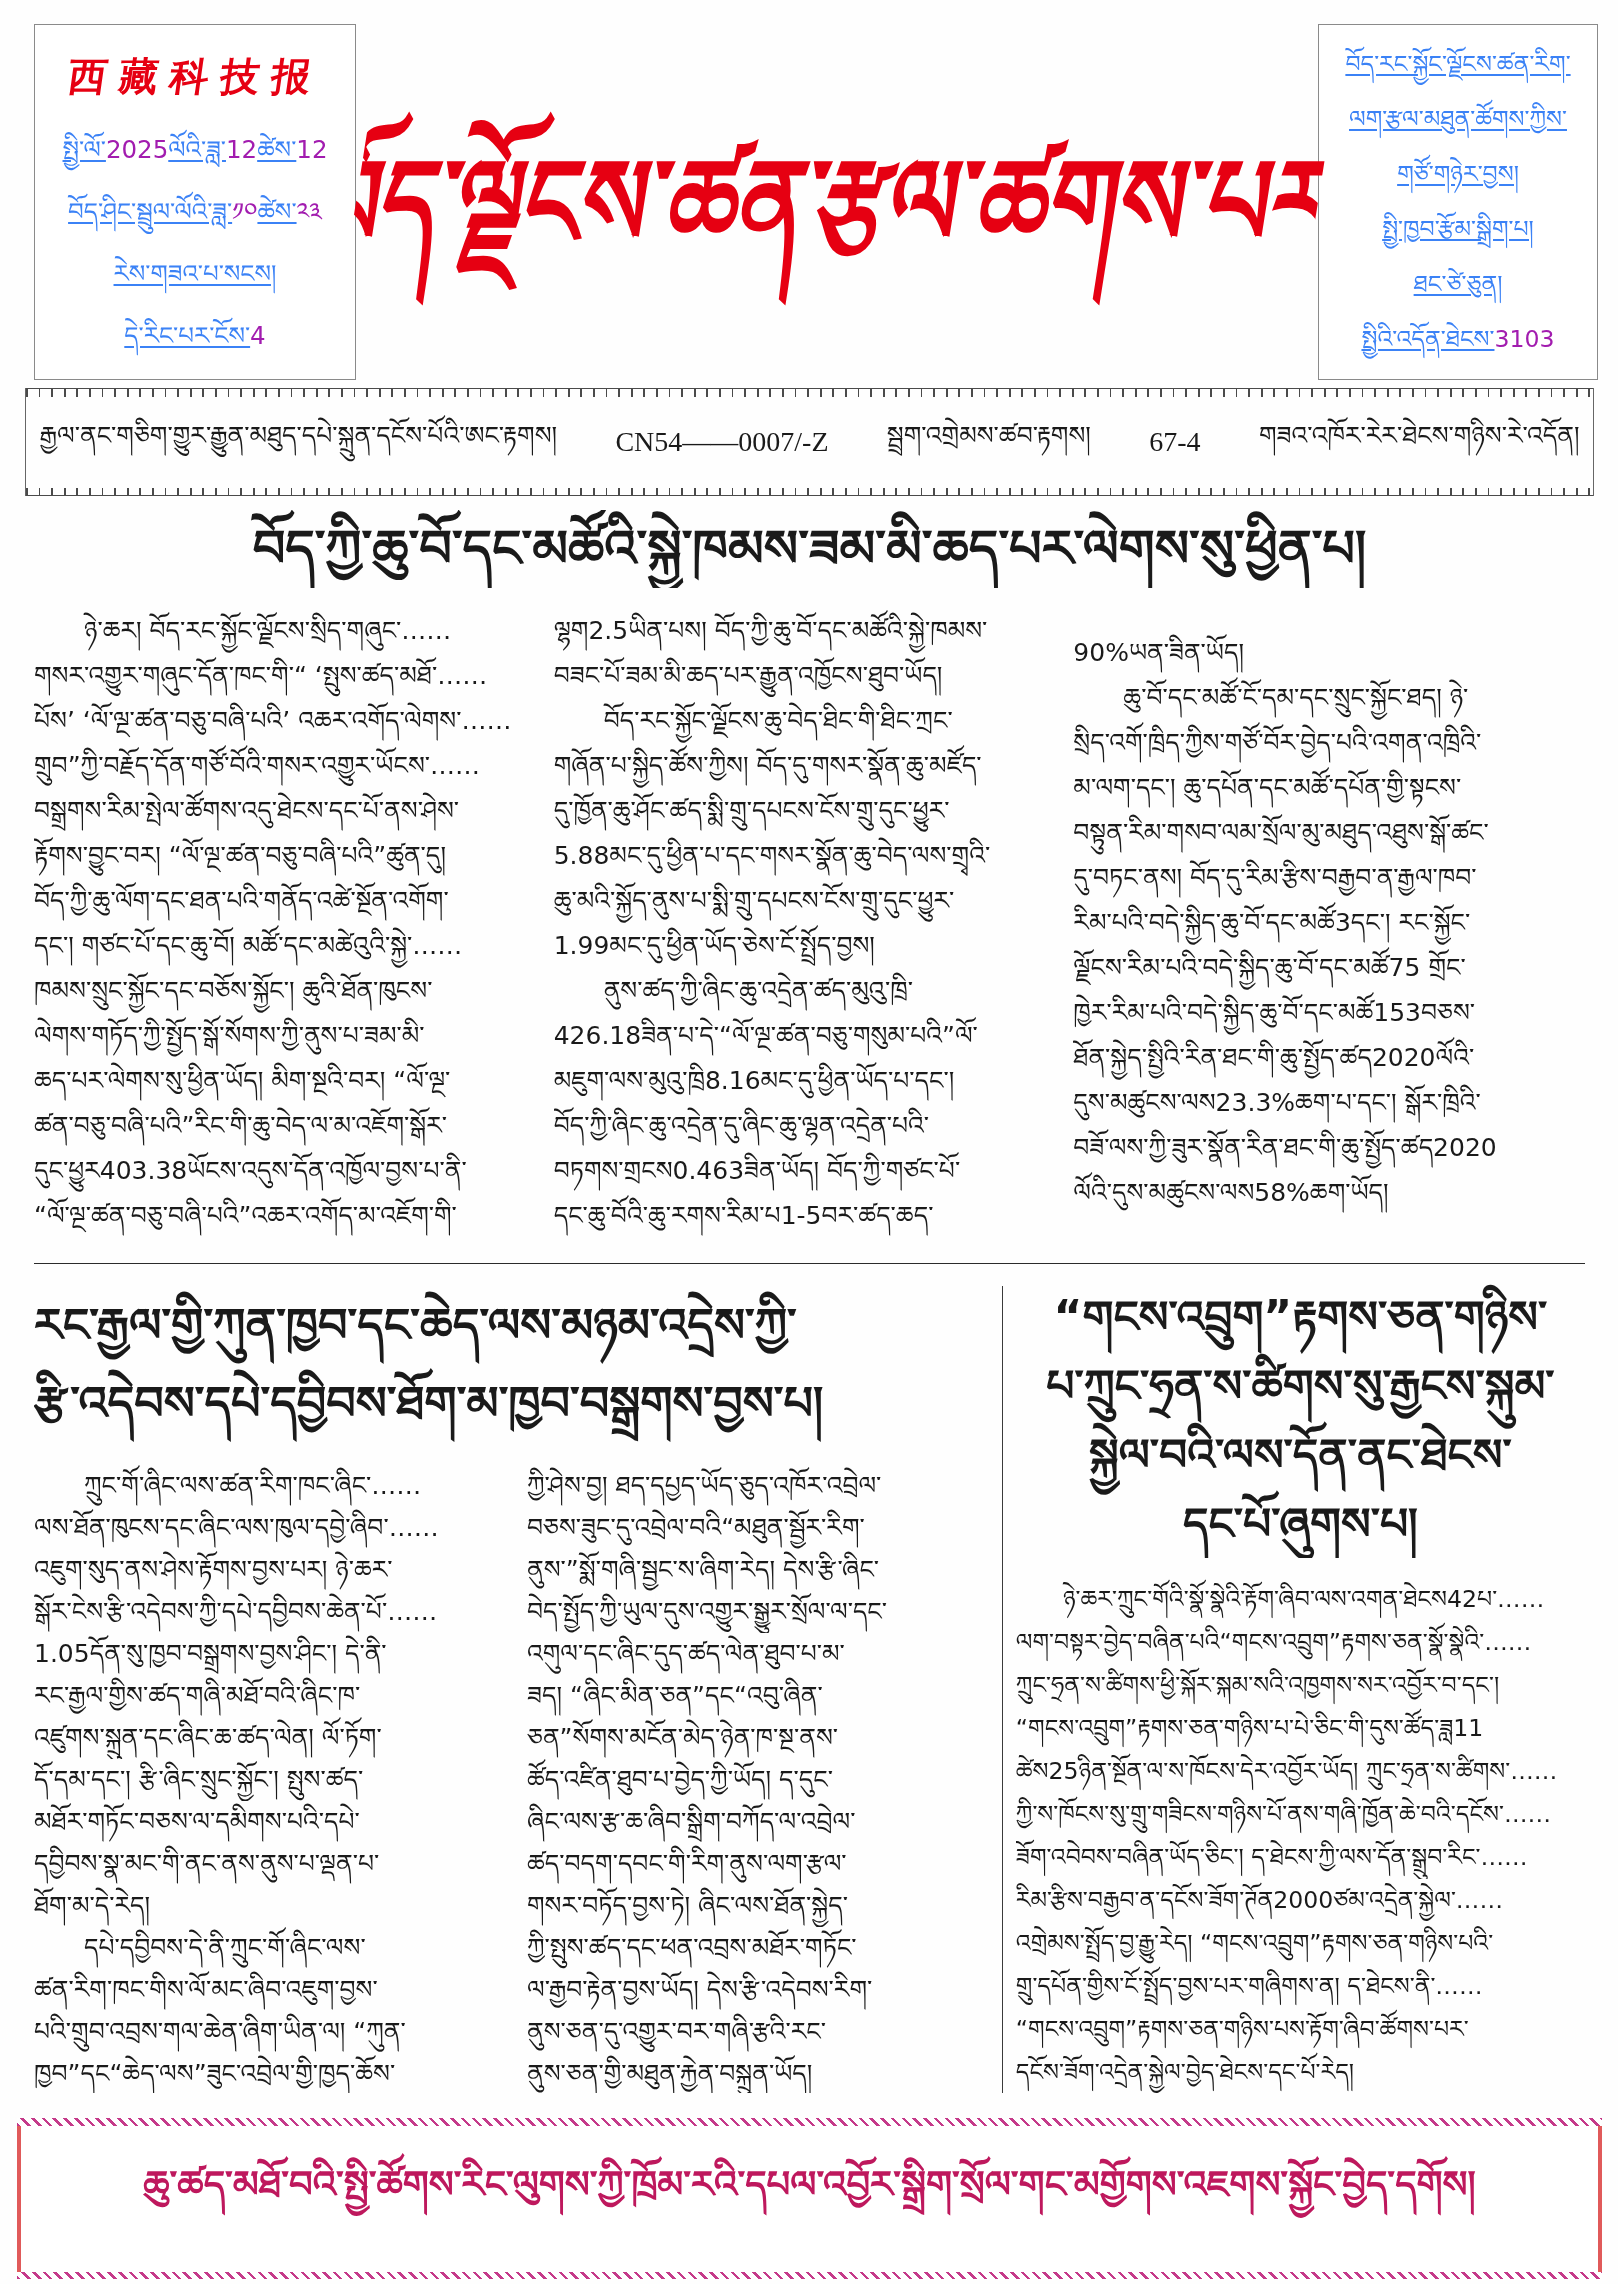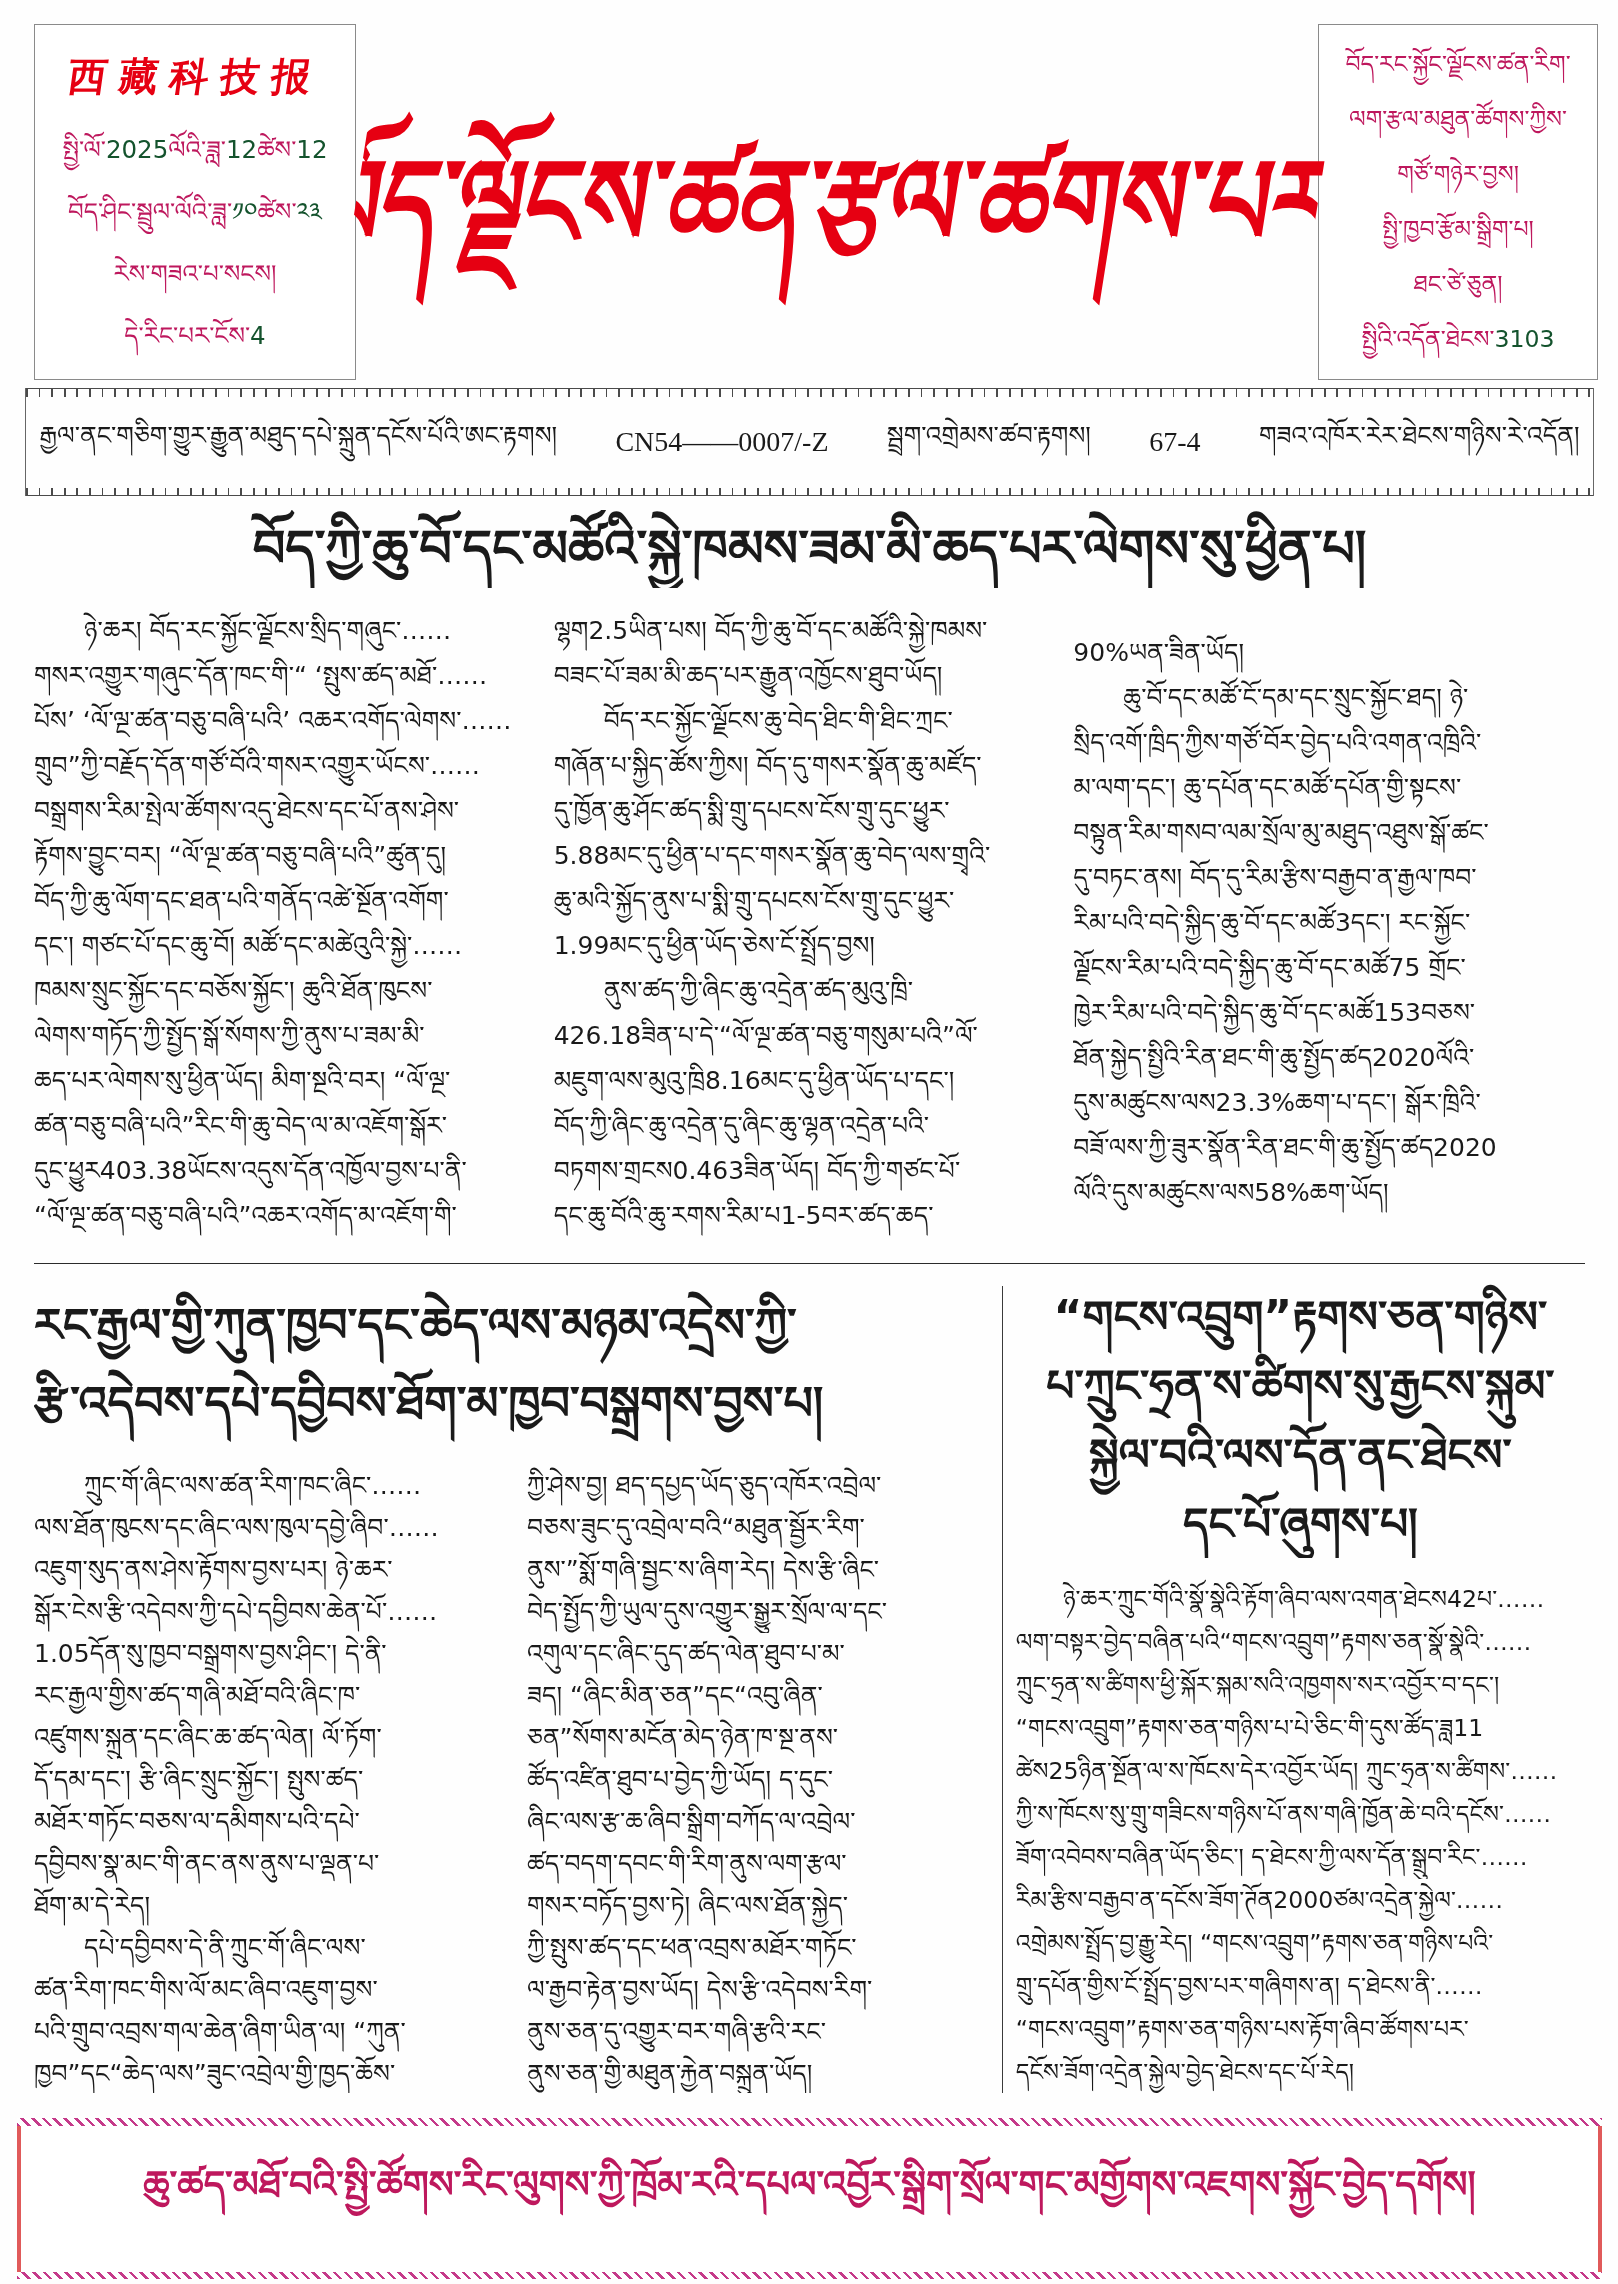--- a/index.html
+++ b/index.html
@@ -7,22 +7,22 @@
     position:relative;width:1619px;height:2284px;margin:0 auto;
     background:#fefefe;overflow:hidden;
     font-family:"DejaVu Sans",sans-serif;color:#1a1a1a;
   }
   
   .top{display:flex;align-items:stretch;padding:23.6px 21px 0 34px;height:356px;box-sizing:content-box;}
   .box{border:0.8px solid #8a8a8a;background:#fff;display:flex;flex-direction:column;justify-content:space-around;text-align:center;box-sizing:border-box;}
   .left-box{width:322px;padding:11.8px 6.7px;}
   .right-box{width:280px;padding:11.8px 8.4px;margin-left:auto;}
   .cn-title{color:#e60012;font-weight:bold;font-size:39px;letter-spacing:11.8px;transform:skewX(-8deg);font-family:"DejaVu Serif",serif;white-space:nowrap;}
-  .blue{color:#be185d;}
-  .rednum{color:#14532d;}
+  .blue{color:#3b82f6;text-decoration:underline;}
+  .rednum{color:#a21caf;}
   .dateline{font-size:24.5px;line-height:34px;white-space:nowrap;}
   .right-box .dateline{font-size:23.6px;}
   .masthead{
     flex:1;display:flex;align-items:center;justify-content:center;
     color:#e60012;font-weight:bold;font-size:99px;line-height:1;
     transform:skewX(-9deg) scaleY(1.22);white-space:nowrap;overflow:hidden;padding:0 11.8px;
   }
   
   .infobar{margin:8.4px 25px 0;border-left:0.8px solid #666;border-right:0.8px solid #666;}
   .hatch{height:7.6px;background:repeating-linear-gradient(90deg,#4a4a4a 0 1.7px,transparent 1.7px 12.6px);border-top:0.8px solid #4a4a4a;}

